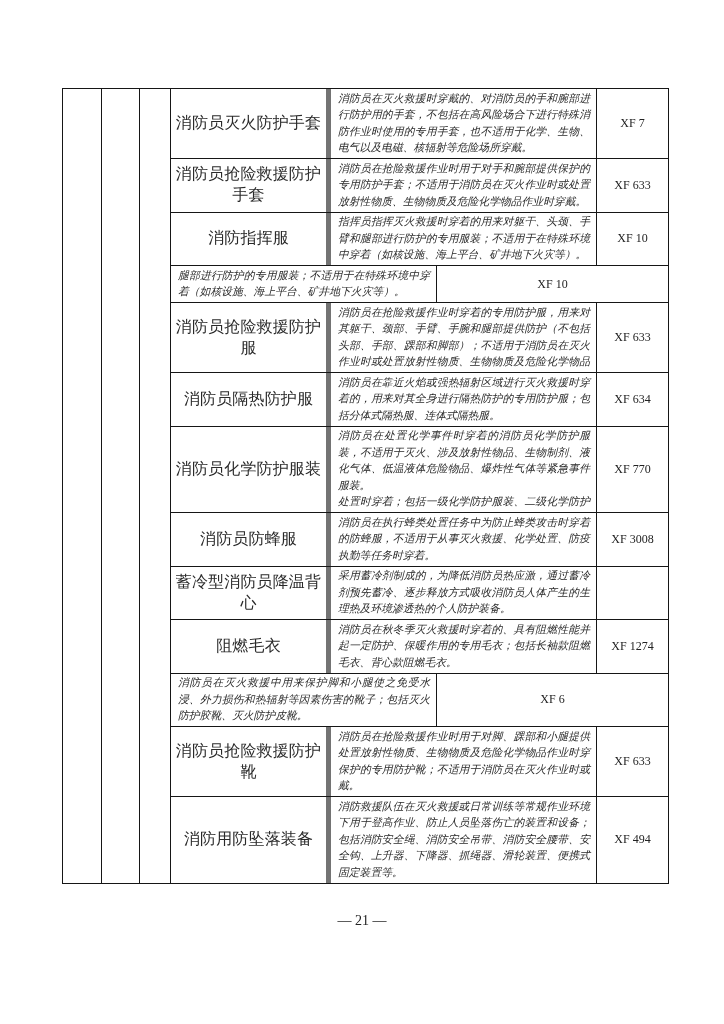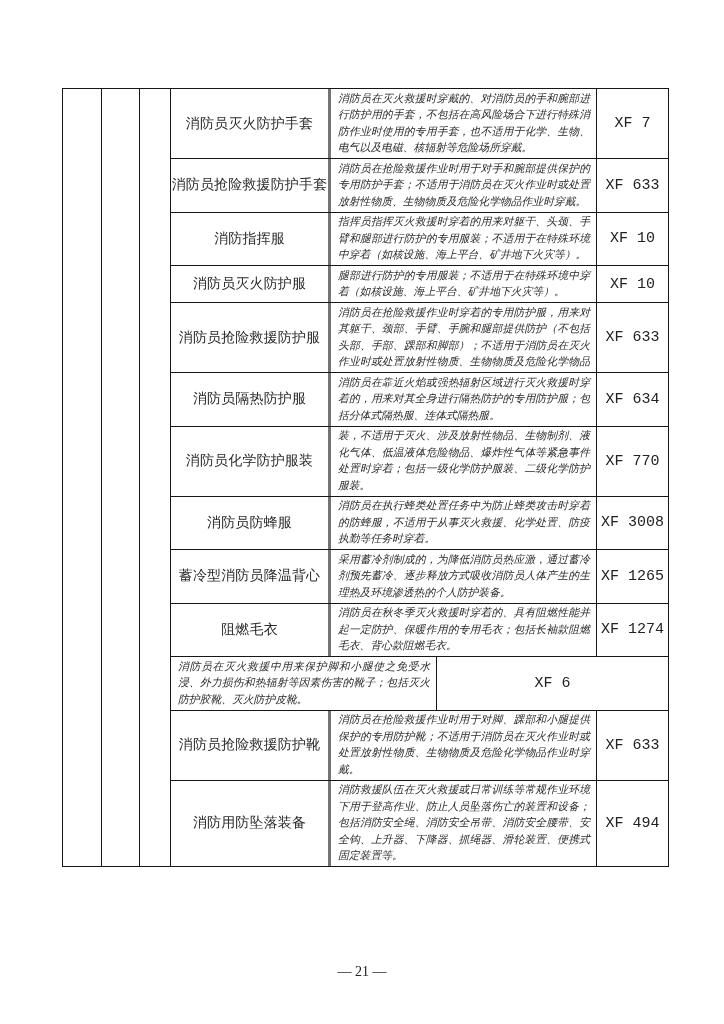--- a/index.html
+++ b/index.html
@@ -14,40 +14,40 @@
     }
     .merged { box-sizing: border-box; border-right: 1px solid #161616; }
     .merged.c1 { width: 39px; }
     .merged.c2 { width: 38px; }
     .merged.c3 { width: 31px; }
     .rows { flex: 1; display: flex; flex-direction: column; }
     .row { display: flex; align-items: stretch; border-bottom: 1px solid #161616; }
     .row:last-child { border-bottom: none; }
     .cell { box-sizing: border-box; }
     .cell.name {
-      width: 160px; border-right: 3px solid #737373;
+      width: 160px; border-right: 5px solid #737373;
       display: flex; align-items: center; justify-content: center;
-      font-size: 14px; letter-spacing: 0.15px; text-align: center;
+      font-size: 16px; letter-spacing: 0.15px; text-align: center;
     }
     .cell.desc {
       width: 266px; border-right: 1px solid #161616;
       padding: 1.5px 6px 1.5px 7px;
     }
     .line {
       height: 16.5px; line-height: 16.5px; font-size: 10.8px;
       white-space: nowrap; overflow: visible;
       text-align: justify; text-align-last: justify; font-style: italic;
     }
     .line.last { text-align-last: left; }
     .cell.code {
       flex: 1; display: flex; align-items: center; justify-content: center;
-      font-family: Liberation Mono, monospace; font-size: 15px; color: #222;
+      font-family: Liberation Serif, serif; font-size: 12px; color: #222;
     }
     .page-number {
-      position: absolute; left: 0; top: 964px; width: 724px; text-align: center;
+      position: absolute; left: 0; top: 913px; width: 724px; text-align: center;
       font-family: "Liberation Serif", serif; font-size: 14px; color: #222;
     }
   </style>
 </head>
 <body>
 
 <div class="table">
   <div class="merged c1"></div>
   <div class="merged c2"></div>
   <div class="merged c3"></div>
@@ -74,21 +74,20 @@
       <div class="row">
         <div class="cell name">消防指挥服</div>
         <div class="cell desc">
           <div class="line">指挥员指挥灭火救援时穿着的用来对躯干、头颈、手</div>
           <div class="line">臂和腿部进行防护的专用服装；不适用于在特殊环境</div>
           <div class="line last">中穿着（如核设施、海上平台、矿井地下火灾等）。</div>
         </div>
         <div class="cell code">XF 10</div>
       </div>
       <div class="row">
-        <div class="cell name">消防员灭火防护服</div>
         <div class="cell desc">
           <div class="line">腿部进行防护的专用服装；不适用于在特殊环境中穿</div>
           <div class="line last">着（如核设施、海上平台、矿井地下火灾等）。</div>
         </div>
         <div class="cell code">XF 10</div>
       </div>
       <div class="row">
         <div class="cell name">消防员抢险救援防护服</div>
         <div class="cell desc">
           <div class="line">消防员在抢险救援作业时穿着的专用防护服，用来对</div>
@@ -103,44 +102,44 @@
         <div class="cell desc">
           <div class="line">消防员在靠近火焰或强热辐射区域进行灭火救援时穿</div>
           <div class="line">着的，用来对其全身进行隔热防护的专用防护服；包</div>
           <div class="line last">括分体式隔热服、连体式隔热服。</div>
         </div>
         <div class="cell code">XF 634</div>
       </div>
       <div class="row">
         <div class="cell name">消防员化学防护服装</div>
         <div class="cell desc">
+          <div class="line">消防员在处置化学事件时穿着的消防员化学防护服</div>
           <div class="line">装，不适用于灭火、涉及放射性物品、生物制剂、液</div>
           <div class="line">化气体、低温液体危险物品、爆炸性气体等紧急事件</div>
+          <div class="line last">服装。</div>
           <div class="line">处置时穿着；包括一级化学防护服装、二级化学防护</div>
-          <div class="line last">服装。</div>
         </div>
         <div class="cell code">XF 770</div>
       </div>
       <div class="row">
         <div class="cell name">消防员防蜂服</div>
         <div class="cell desc">
           <div class="line">消防员在执行蜂类处置任务中为防止蜂类攻击时穿着</div>
           <div class="line">的防蜂服，不适用于从事灭火救援、化学处置、防疫</div>
           <div class="line last">执勤等任务时穿着。</div>
         </div>
         <div class="cell code">XF 3008</div>
       </div>
       <div class="row">
         <div class="cell name">蓄冷型消防员降温背心</div>
         <div class="cell desc">
           <div class="line">采用蓄冷剂制成的，为降低消防员热应激，通过蓄冷</div>
           <div class="line">剂预先蓄冷、逐步释放方式吸收消防员人体产生的生</div>
           <div class="line last">理热及环境渗透热的个人防护装备。</div>
         </div>
-        <div class="cell code">XF 1265</div>
       </div>
       <div class="row">
         <div class="cell name">阻燃毛衣</div>
         <div class="cell desc">
           <div class="line">消防员在秋冬季灭火救援时穿着的、具有阻燃性能并</div>
           <div class="line">起一定防护、保暖作用的专用毛衣；包括长袖款阻燃</div>
           <div class="line last">毛衣、背心款阻燃毛衣。</div>
         </div>
         <div class="cell code">XF 1274</div>
       </div>
@@ -149,22 +148,22 @@
           <div class="line">消防员在灭火救援中用来保护脚和小腿使之免受水</div>
           <div class="line">浸、外力损伤和热辐射等因素伤害的靴子；包括灭火</div>
           <div class="line last">防护胶靴、灭火防护皮靴。</div>
         </div>
         <div class="cell code">XF 6</div>
       </div>
       <div class="row">
         <div class="cell name">消防员抢险救援防护靴</div>
         <div class="cell desc">
           <div class="line">消防员在抢险救援作业时用于对脚、踝部和小腿提供</div>
+          <div class="line">处置放射性物质、生物物质及危险化学物品作业时穿</div>
           <div class="line">保护的专用防护靴；不适用于消防员在灭火作业时或</div>
-          <div class="line">处置放射性物质、生物物质及危险化学物品作业时穿</div>
           <div class="line last">戴。</div>
         </div>
         <div class="cell code">XF 633</div>
       </div>
       <div class="row">
         <div class="cell name">消防用防坠落装备</div>
         <div class="cell desc">
           <div class="line">消防救援队伍在灭火救援或日常训练等常规作业环境</div>
           <div class="line">下用于登高作业、防止人员坠落伤亡的装置和设备；</div>
           <div class="line">包括消防安全绳、消防安全吊带、消防安全腰带、安</div>

